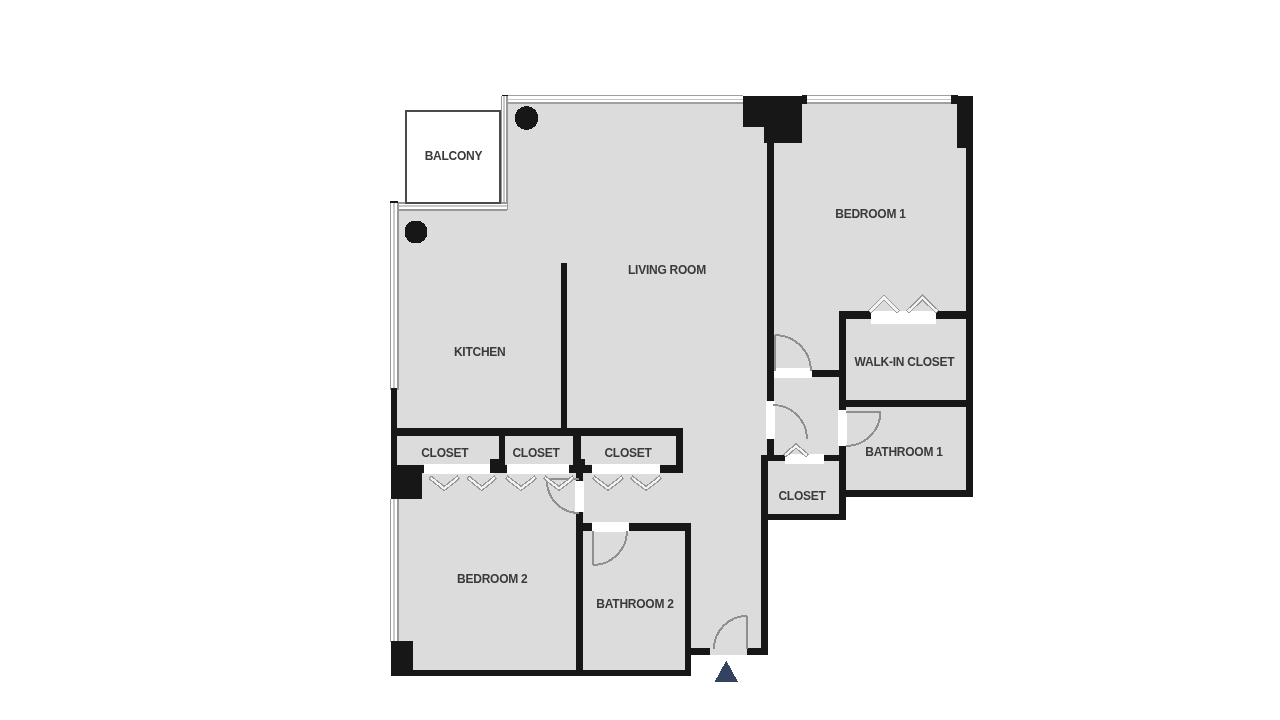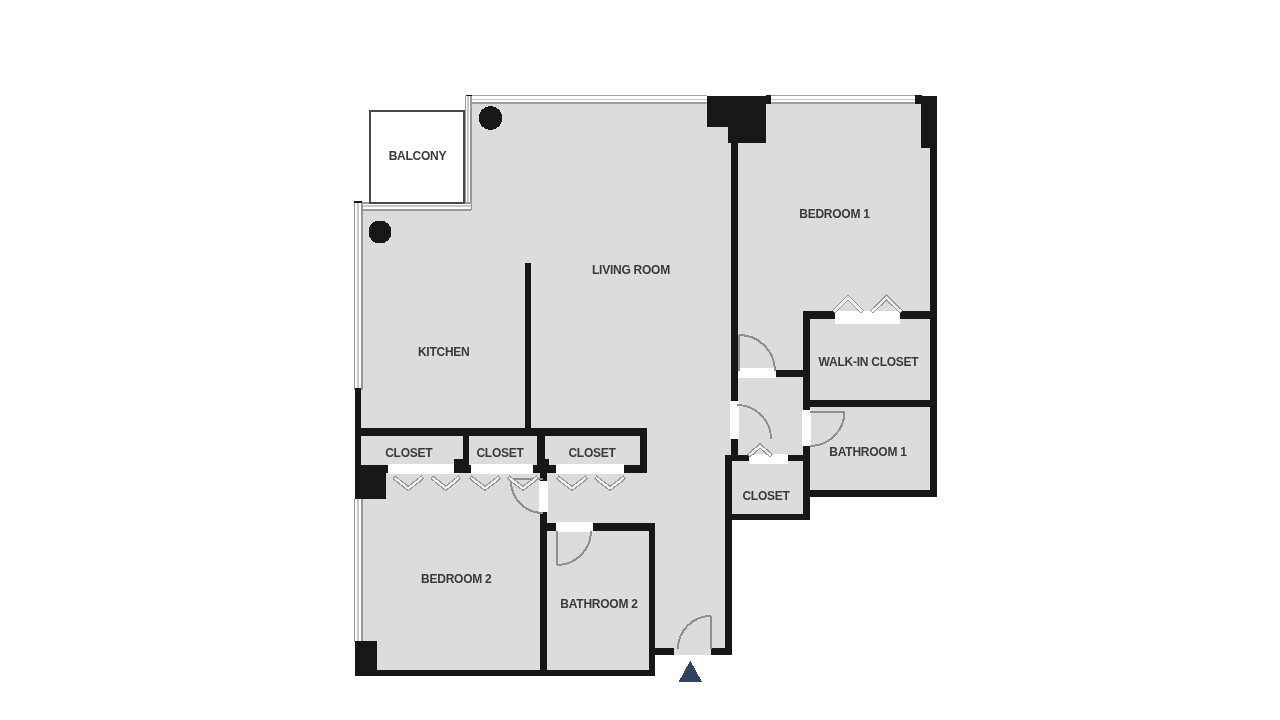--- a/index.html
+++ b/index.html
@@ -1,16 +1,16 @@
 <!DOCTYPE html>
 <html><head>
 <meta charset="utf-8">
 <style>
   html,body{margin:0;padding:0;background:#fff;}
-  .wrap{width:1140px;height:720px;position:relative;overflow:hidden;background:#fff;}
+  .wrap{width:1140px;height:720px;position:relative;overflow:hidden;background:#fff;padding-left:36px;}
   text{font-family:"Liberation Sans",sans-serif;font-weight:bold;fill:#3a3a3a;}
 </style>
 </head>
 <body>
 <div class="wrap">
 <svg width="1280" height="720" viewBox="0 0 1280 720" shape-rendering="crispEdges">
 
   <rect x="0" y="0" width="1280" height="720" fill="#ffffff"></rect>
 
   <polygon points="471,104 737,104 737,461 731.5,461 731.5,648 711,648 711,655 655,655 655,670 355,670 355,203 471,203" fill="#dcdcdc"></polygon>

